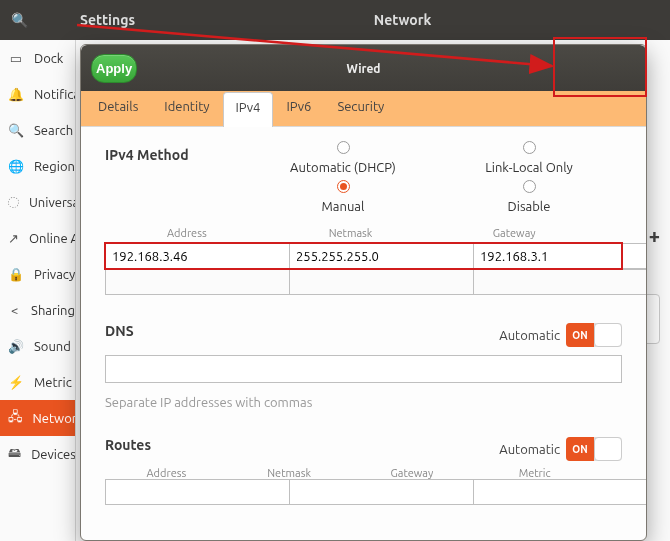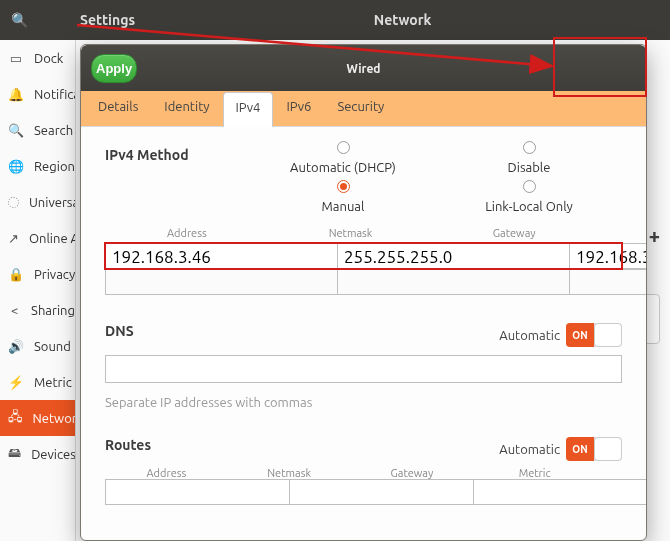--- a/index.html
+++ b/index.html
@@ -42,21 +42,21 @@
     .radio-wrap { display: flex; align-items: center; gap: 6px; font-size: 13px; color: #333; margin-bottom: 6px; cursor: pointer; flex-direction: column; }
     .radio { width: 13px; height: 13px; border: 1px solid #999; border-radius: 50%; background: #fff; display: inline-block; position: relative; }
     .radio.checked { border-color: #e95420; }
     .radio.checked::after { content: ""; position: absolute; width: 7px; height: 7px; background: #e95420; border-radius: 50%; top: 2px; left: 2px; }
 
     .addresses-table { margin-top: 8px; }
     .addr-headers { display: flex; font-size: 11px; color: #888; }
     .addr-headers > div { flex: 1; text-align: center; padding-bottom: 4px; }
     .addr-headers .remove-col { width: 26px; flex: none; }
     .addr-row { display: flex; align-items: center; }
-    .addr-row input { flex: 1; height: 26px; border: 1px solid #bfbfbf; background: #fff; padding: 0 6px; font-size: 17px; font-family: inherit; }
+    .addr-row input { flex: 1; height: 26px; border: 1px solid #bfbfbf; background: #fff; padding: 0 6px; font-size: 13px; font-family: inherit; }
     .addr-row input + input { border-left: none; }
     .addr-row.empty input { background: #fbfbfb; }
     .addr-row.highlighted { outline: 2px solid #d11c1c; outline-offset: -1px; }
 
     .dns-row { display: flex; justify-content: space-between; align-items: flex-start; margin-top: 28px; }
     .dns-row .section-title { margin: 0; }
     .toggle-wrap { display: flex; align-items: center; gap: 6px; font-size: 13px; color: #444; }
     .switch { width: 56px; height: 24px; border-radius: 4px; background: #ddd; position: relative; display: inline-flex; cursor: pointer; }
     .switch .on-half { width: 50%; height: 100%; background: #e95420; border-radius: 4px 0 0 4px; color: #fff; font-size: 10px; font-weight: bold; display: flex; align-items: center; justify-content: center; }
     .switch .knob { position: absolute; right: 0; top: 0; width: 50%; height: 100%; background: #fff; border: 1px solid #ccc; border-radius: 4px; }
@@ -163,26 +163,26 @@
               <span class="radio" id="r-auto"></span>
               <span>Automatic (DHCP)</span>
             </label>
           <label class="radio-wrap">
               <span class="radio checked" id="r-manual"></span>
               <span>Manual</span>
             </label>
         </div>
         <div class="method-col">
           <label class="radio-wrap">
+              <span class="radio" id="r-ll"></span>
+              <span>Link-Local Only</span>
+            </label>
+          <label class="radio-wrap">
               <span class="radio" id="r-dis"></span>
               <span>Disable</span>
-            </label>
-          <label class="radio-wrap">
-              <span class="radio" id="r-ll"></span>
-              <span>Link-Local Only</span>
             </label>
         </div>
       </div>
     </div>
 
     <div class="addresses-table">
       <div class="addr-headers">
         <div>Address</div>
         <div>Netmask</div>
         <div>Gateway</div>

